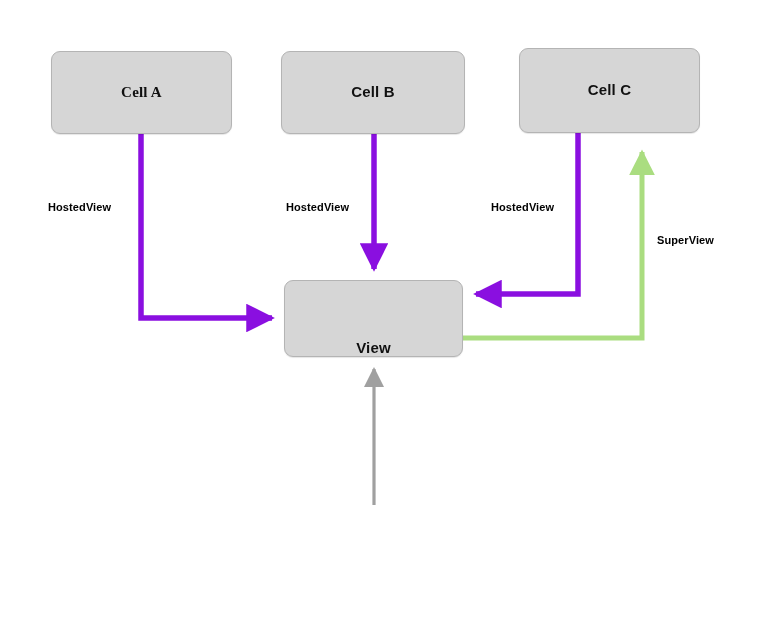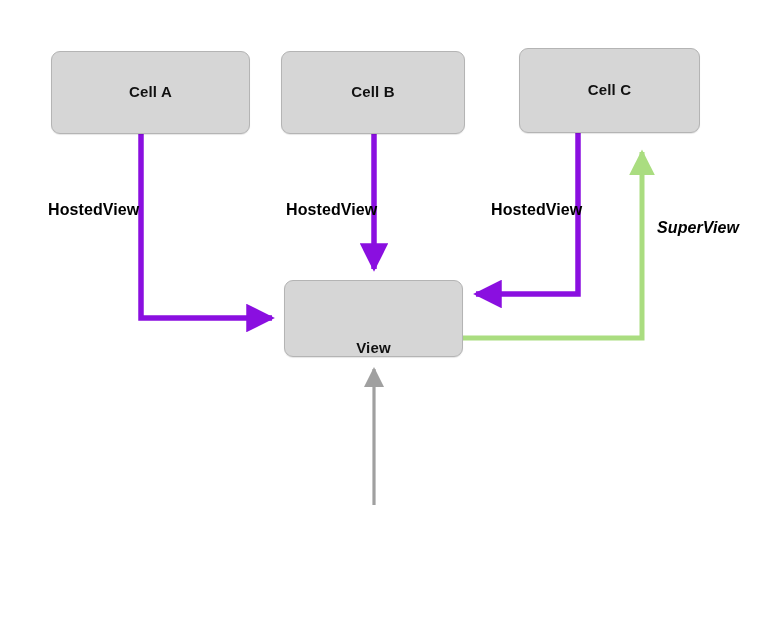--- a/index.html
+++ b/index.html
@@ -39,37 +39,37 @@
   .node-label {
     font-size: 15px;
     font-weight: bold;
     color: #111111;
     letter-spacing: 0.2px;
     text-align: center;
     line-height: 1.1;
   }
   .edge-label {
     position: absolute;
-    font-size: 16px;
+    font-size: 11px;
     font-weight: bold;
     color: #000000;
     white-space: nowrap;
     z-index: 4;
     letter-spacing: 0.1px;
   }
-  #box-cell-a { left: 51px;  top: 51px;  width: 199px; height: 83px; }
+  #box-cell-a { left: 51px;  top: 51px;  width: 181px; height: 83px; font-family: Liberation Serif, serif; }
   #box-cell-b { left: 281px; top: 51px;  width: 184px; height: 83px; }
   #box-cell-c { left: 519px; top: 48px;  width: 181px; height: 85px; }
   #box-view   { left: 284px; top: 280px; width: 179px; height: 77px; align-items: flex-end; }
   #box-view-controller { left: 285px; top: 505px; width: 180px; height: 80px; }
 
   #label-hosted-a { left: 48px;  top: 201px; }
   #label-hosted-b { left: 286px; top: 201px; }
   #label-hosted-c { left: 491px; top: 201px; }
-  #label-superview { left: 657px; top: 219px; font-style: italic; }
+  #label-superview { left: 657px; top: 234px; }
 </style>
 </head>
 <body>
 
 <div id="canvas">
 
   <svg id="diagram-svg" viewBox="0 0 770 637" xmlns="http://www.w3.org/2000/svg">
     <defs>
       <marker id="arrow-purple" viewBox="0 0 10 10" refX="9" refY="5" markerWidth="5.2" markerHeight="5.2" orient="auto-start-reverse">
         <path d="M 0 0 L 10 5 L 0 10 z" fill="#8a0fe0"></path>

